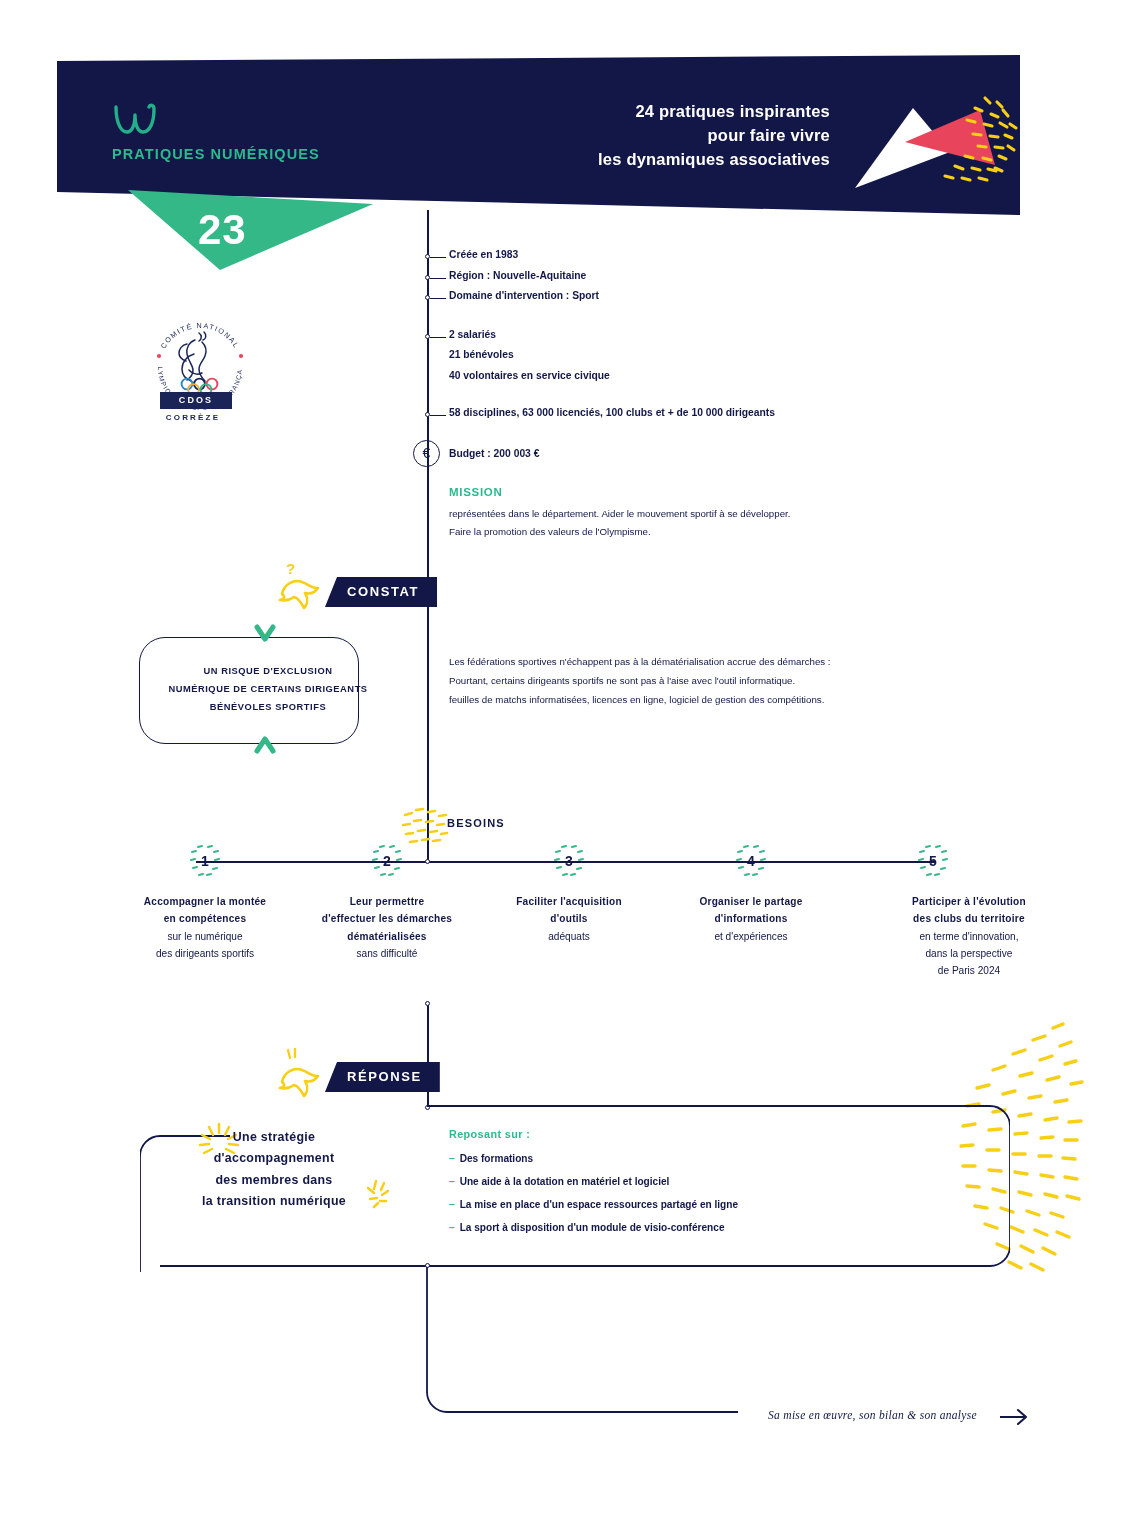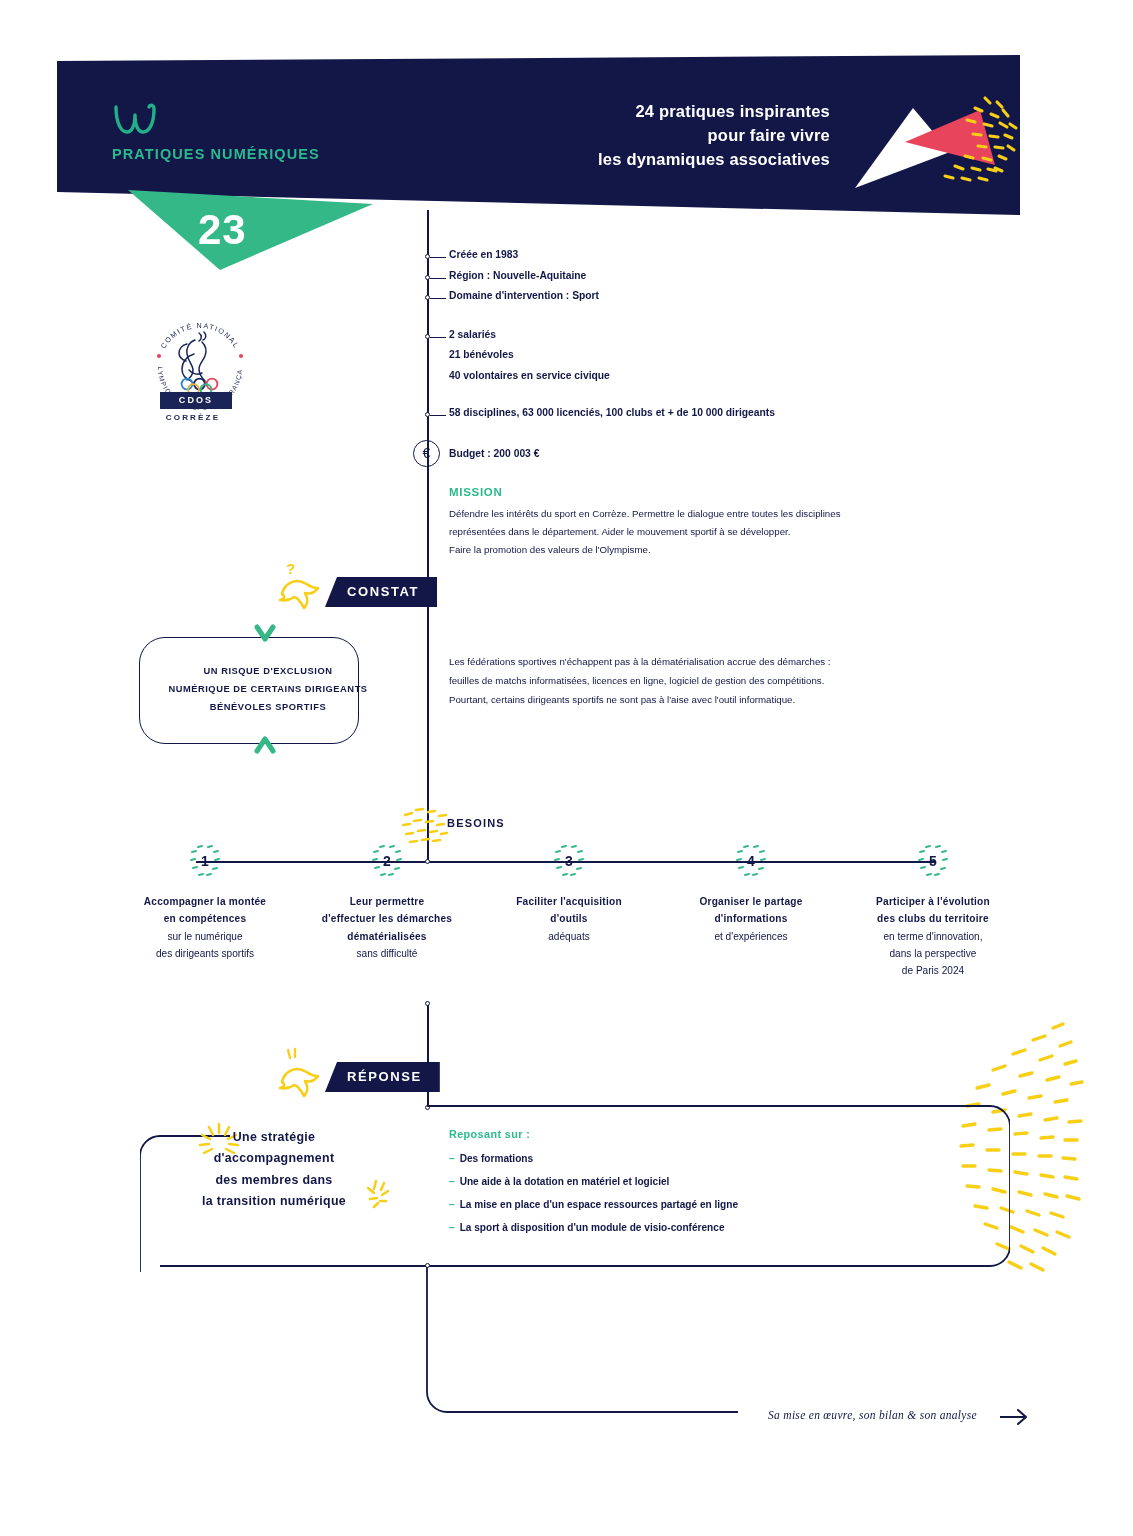--- a/index.html
+++ b/index.html
@@ -288,21 +288,20 @@
     <div class="abs fact-row" style="left:449px; top:329px;">2 salariés</div>
     <div class="abs fact-row" style="left:449px; top:349px;">21 bénévoles</div>
     <div class="abs fact-row" style="left:449px; top:370px;">40 volontaires en service civique</div>
     <div class="abs fact-row" style="left:449px; top:407px;">58 disciplines, 63 000 licenciés, 100 clubs et + de 10 000 dirigeants</div>
     <div class="abs euro-circle">€</div>
     <div class="abs fact-row" style="left:449px; top:448px;">Budget : 200 003 €</div>
   </div>
 
   <div class="abs" id="mission-title">MISSION</div>
   <div class="abs" id="mission-body">
-    <div>Défendre les intérêts du sport en Corrèze. Permettre le dialogue entre toutes les disciplines</div>
     <div>représentées dans le département. Aider le mouvement sportif à se développer.</div>
     <div>Faire la promotion des valeurs de l'Olympisme.</div>
   </div>
 
   <div class="abs" style="left:272px; top:558px; width:56px; height:52px;">
     <svg viewBox="0 0 56 52" width="56" height="52">
       <text x="14" y="16" font-size="15" font-family="Liberation Sans, sans-serif" fill="#f7cf17" font-weight="700">?</text>
       <path d="M10 36 C12 26, 22 21, 30 24 C36 26, 40 31, 46 30 C42 36, 37 36, 33 35 C36 40, 36 46, 32 50 C29 44, 26 40, 22 39 C18 42, 13 43, 8 42 C12 41, 14 39, 10 36 Z" fill="none" stroke="#f7cf17" stroke-width="2.6" stroke-linejoin="round" stroke-linecap="round"></path>
     </svg>
   </div>
@@ -322,22 +321,22 @@
       </svg>
   </div>
   <div class="abs" style="left:253px; top:735px;">
     <svg viewBox="0 0 24 20" width="24" height="20">
         <path d="M4 16 L12 4 L20 16" fill="none" stroke="#35b887" stroke-width="5" stroke-linecap="round" stroke-linejoin="round"></path>
       </svg>
   </div>
 
   <div class="abs" id="constat-body">
     <div>Les fédérations sportives n'échappent pas à la dématérialisation accrue des démarches :</div>
+    <div>Pourtant, certains dirigeants sportifs ne sont pas à l'aise avec l'outil informatique.</div>
     <div>feuilles de matchs informatisées, licences en ligne, logiciel de gestion des compétitions.</div>
-    <div>Pourtant, certains dirigeants sportifs ne sont pas à l'aise avec l'outil informatique.</div>
   </div>
 
   <div class="abs" style="left:400px; top:805px; width:55px; height:45px;">
     <svg viewBox="0 0 55 45" width="55" height="45">
       <g stroke="#f7cf17" stroke-width="2.6" stroke-linecap="round">
         <line x1="5" y1="10" x2="12" y2="8"></line>
           <line x1="16" y1="5" x2="23" y2="4"></line>
         <line x1="28" y1="7" x2="35" y2="6"></line>
           <line x1="39" y1="11" x2="46" y2="10"></line>
         <line x1="3" y1="20" x2="10" y2="19"></line>
@@ -463,21 +462,21 @@
       <line x1="5" y1="24" x2="9" y2="23"></line>
           <line x1="25" y1="25" x2="29" y2="24"></line>
       <line x1="10" y1="3" x2="14" y2="2"></line>
           <line x1="20" y1="3" x2="24" y2="2"></line>
       <line x1="11" y1="31" x2="15" y2="30"></line>
           <line x1="19" y1="31" x2="23" y2="30"></line>
     </g>
       </svg>
   </div>
   <div class="abs need-num" style="left:916px; top:844px;">5</div>
-  <div class="abs need-text" style="left:838px;">
+  <div class="abs need-text" style="left:874px;">
     <div class="b">Participer à l'évolution</div>
     <div class="b">des clubs du territoire</div>
     <div>en terme d'innovation,</div>
     <div>dans la perspective</div>
     <div>de Paris 2024</div>
   </div>
 
   <div class="abs spine" style="left:427px; top:1004px; height:104px;"></div>
   <div class="dot" style="left:424.5px; top:1001px;"></div>
   <div class="dot" style="left:424.5px; top:1105px;"></div>

